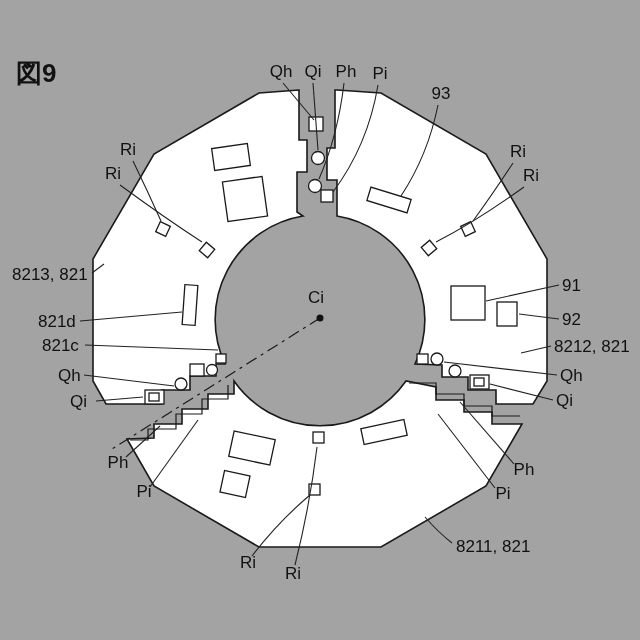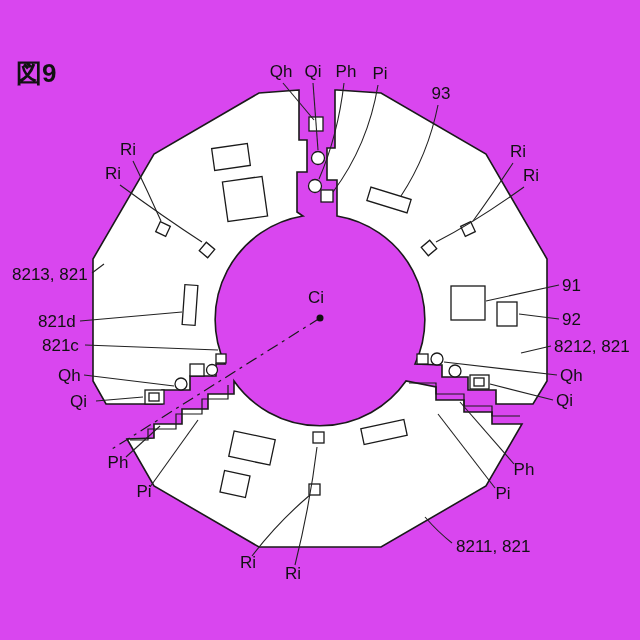--- a/index.html
+++ b/index.html
@@ -1,16 +1,16 @@
 <!DOCTYPE html>
 <html><head>
 <meta charset="utf-8">
 <style>
   html,body{margin:0;padding:0;background:#ffffff;}
-  .page{width:640px;height:640px;background:#d946ef;position:relative;overflow:hidden;}
+  .page{width:640px;height:640px;background:#a3a3a3;position:relative;overflow:hidden;}
   svg{display:block;}
   text{font-family:"Liberation Sans","DejaVu Sans",sans-serif;fill:#111111;}
   .lbl{font-size:17px;}
   .fig-title{font-size:26px;font-weight:bold;}
   .piece{fill:#ffffff;stroke:#1a1a1a;stroke-width:1.6;stroke-linejoin:miter;}
   .pad{fill:#ffffff;stroke:#1a1a1a;stroke-width:1.3;}
   .leader{fill:none;stroke:#222222;stroke-width:1.1;}
   .decor{fill:none;stroke:#1a1a1a;stroke-width:1.2;}
   .centerline{fill:none;stroke:#1a1a1a;stroke-width:1.2;stroke-dasharray:12 5 3 5;}
 </style>

